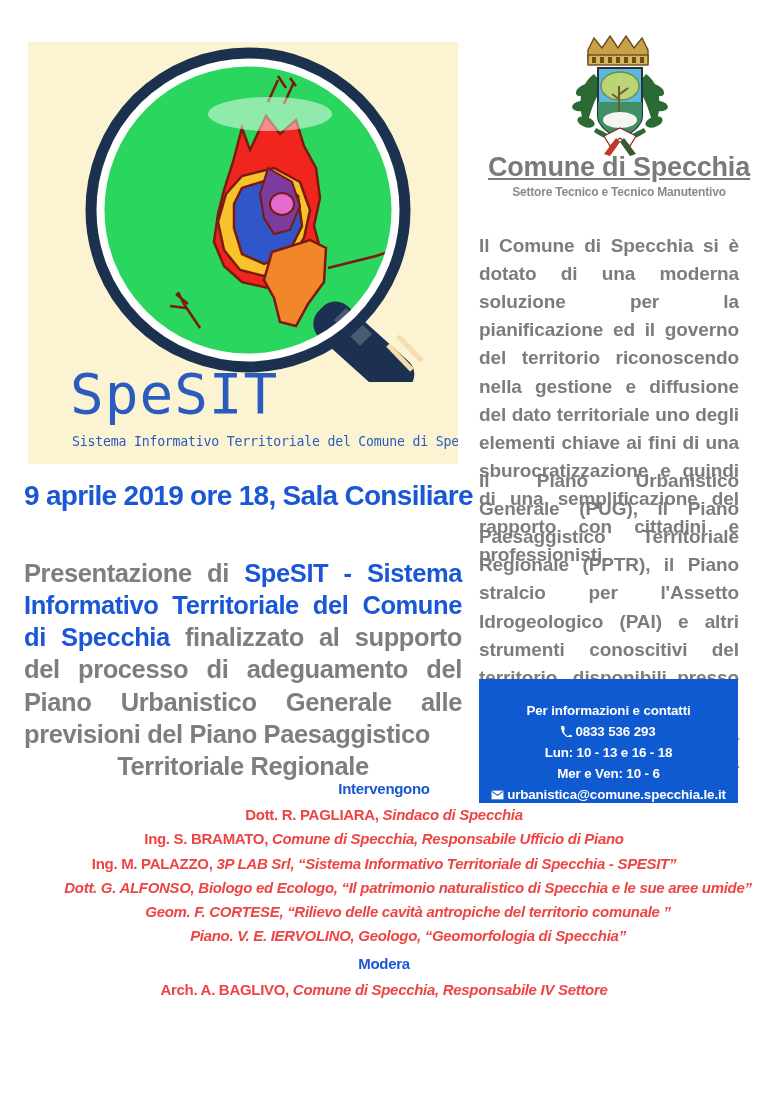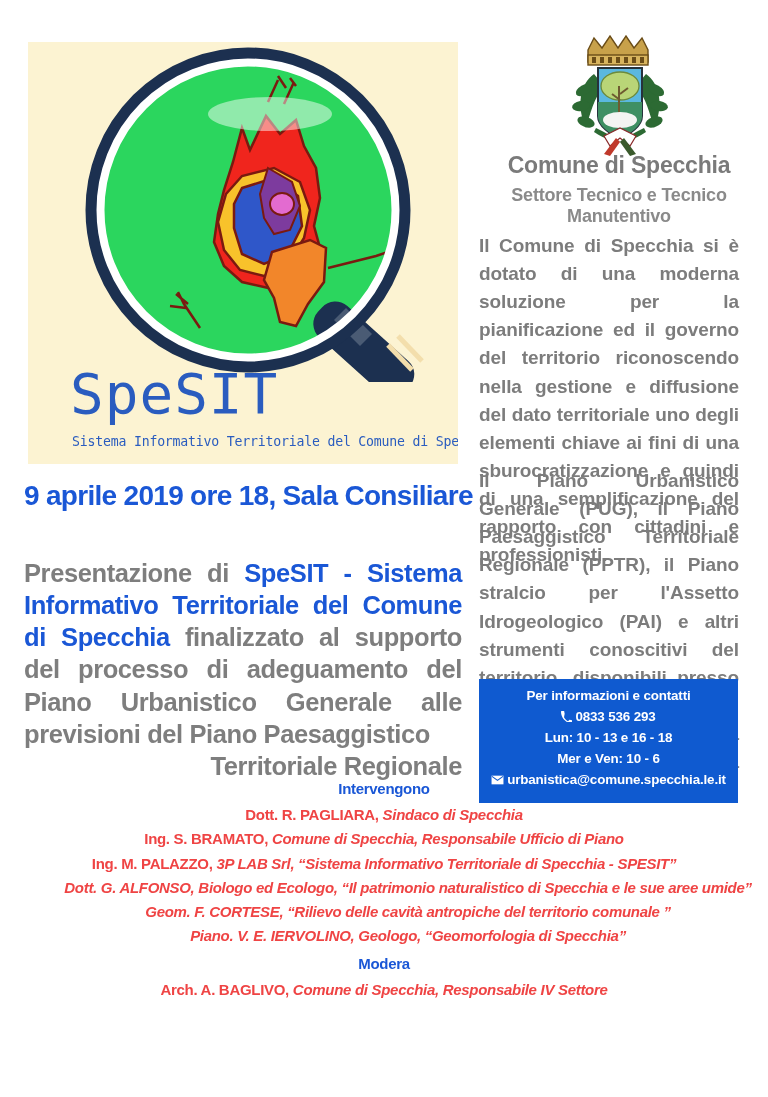--- a/index.html
+++ b/index.html
@@ -28,62 +28,63 @@
   .logo-sub{
     position:absolute;left:44px;top:392px;
     font-family:"DejaVu Sans Mono", monospace;
     font-size:13.2px;color:#2a5cbf;letter-spacing:-0.2px;white-space:nowrap;
   }
 
   
   .crest{position:absolute;left:560px;top:28px;width:120px;height:128px;}
   .comune-title{
     position:absolute;left:478px;top:152px;width:282px;
-    text-align:center;font-size:23px;font-weight:bold;color:#7a7a7a;
+    text-align:center;font-size:27px;font-weight:bold;color:#7a7a7a;
     letter-spacing:-0.2px;
+    text-decoration:underline;
   }
   .comune-sub{
     position:absolute;left:478px;top:185px;width:282px;
-    text-align:center;font-size:18px;font-weight:bold;color:#8a8a8a;
+    text-align:center;font-size:12px;font-weight:bold;color:#8a8a8a;
     letter-spacing:-0.2px;
   }
   .para{
     position:absolute;left:479px;width:260px;
     font-size:19px;color:#7c7c7c;font-weight:bold;
     text-align:justify;line-height:1.48;
     letter-spacing:-0.1px;
   }
   .para.p1{top:232px;}
   .para.p2{top:467px;}
 
   
   .contact-box{
     position:absolute;left:479px;top:679px;width:259px;height:124px;
     background:#0f5ad0;color:#ffffff;text-align:center;
-    padding-top:7px;box-sizing:border-box;
+    padding-top:22px;box-sizing:border-box;
   }
   .contact-box div{
     font-size:13.4px;font-weight:bold;line-height:1.54;
     letter-spacing:-0.15px;
   }
   .contact-box .ic{display:inline-block;vertical-align:-1px;margin-right:3px;}
 
   
   .date-line{
     position:absolute;left:24px;top:480px;width:450px;
     font-size:28px;font-weight:bold;color:#1a57d6;
     letter-spacing:-0.7px;white-space:nowrap;
   }
   .presentation{
     position:absolute;left:24px;top:557px;width:438px;
     font-size:25.5px;font-weight:bold;color:#7e7e7e;
     text-align:justify;line-height:1.26;letter-spacing:-0.4px;
   }
   .presentation .hl{color:#1a57d6;}
-  .presentation > span.lastline{display:block;text-align:right;}
+  .presentation > span.lastline{display:block;text-align:center;}
 
   
   .speakers{
     position:absolute;left:0;top:780px;width:768px;text-align:center;
   }
   .sp-head{
     font-size:15px;font-weight:bold;color:#1a57d6;letter-spacing:-0.3px;
     margin-bottom:6px;
   }
   .sp-head.modera{margin-top:6px;}

